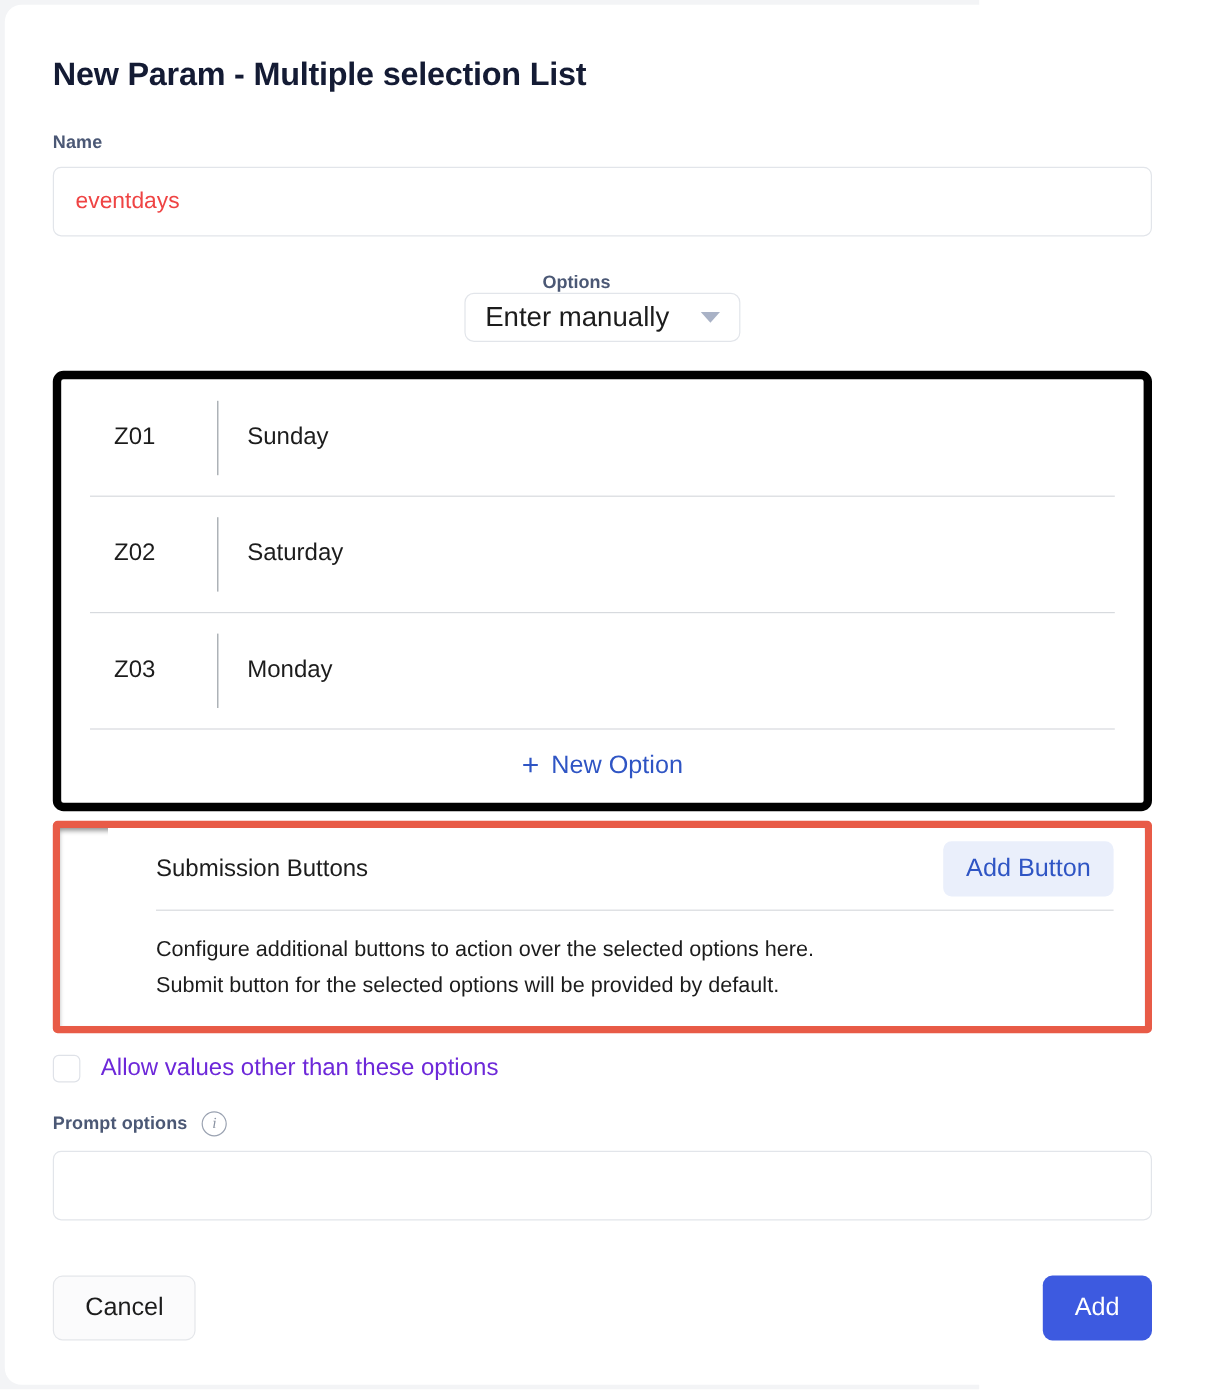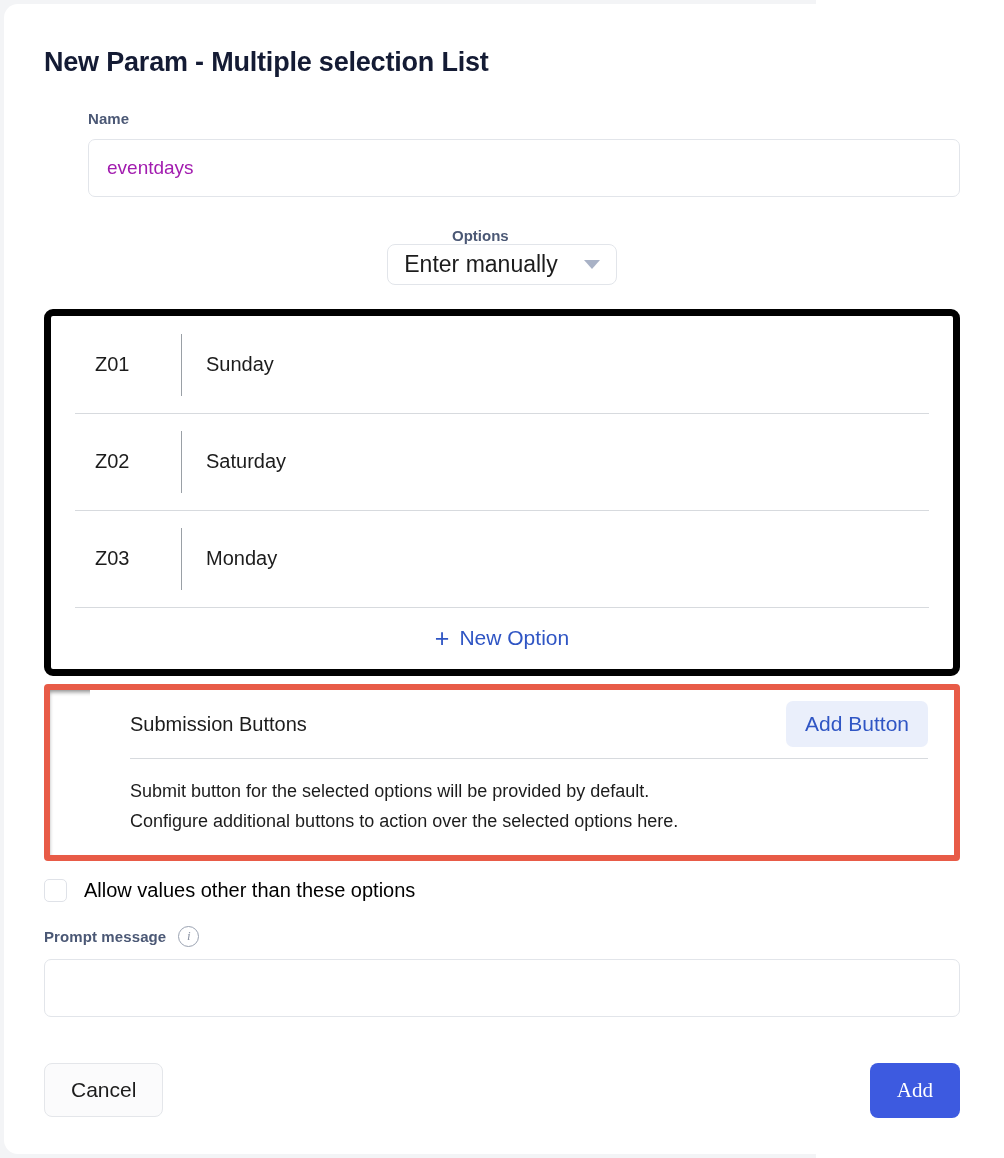--- a/index.html
+++ b/index.html
@@ -52,34 +52,33 @@
   
   .field-label {
     font-size: 15px;
     font-weight: bold;
     color: #4b5875;
     letter-spacing: 0.1px;
   }
 
   .name-block {
     margin-top: 32px;
-    margin-left: 44px;
   }
 
   .text-input {
     margin-top: 12px;
     width: 100%;
     height: 58px;
     box-sizing: border-box;
     border: 1px solid #e2e5ea;
     border-radius: 7px;
     background: #ffffff;
     font-family: "Liberation Sans", sans-serif;
     font-size: 19px;
-    color: #a21caf;
+    color: #ef4444;
     padding: 0 18px;
     outline: none;
   }
   .text-input::placeholder { color: #9aa2b1; }
 
   
   .options-row {
     display: flex;
     align-items: center;
     margin-top: 30px;
@@ -251,21 +250,21 @@
     height: 23px;
     border: 1px solid #dfe2e8;
     border-radius: 5px;
     background: #ffffff;
     box-sizing: border-box;
     flex: none;
     cursor: pointer;
   }
   .checkbox-text {
     font-size: 20px;
-    color: #000000;
+    color: #6d28d9;
   }
 
   
   .prompt-block { margin-top: 24px; }
   .prompt-label-row {
     display: flex;
     align-items: center;
     gap: 12px;
   }
   .info-icon {
@@ -300,21 +299,21 @@
     font-family: "Liberation Sans", sans-serif;
     font-size: 21px;
     padding: 14px 26px;
     cursor: pointer;
   }
   .btn-add {
     background: #3d5ae0;
     border: none;
     border-radius: 8px;
     color: #ffffff;
-    font-family: Liberation Serif, serif;
+    font-family: Liberation Sans, sans-serif;
     font-size: 21px;
     padding: 15px 27px;
     cursor: pointer;
   }
 </style>
 </head>
 <body>
 
 <div class="page-bg">
   <div class="dialog-card">
@@ -366,34 +365,34 @@
       </div>
 
       <div class="highlight-wrap">
         <div class="submission-card">
           <div class="submission-head">
             <span class="submission-title">Submission Buttons</span>
             <button class="add-button-pill">Add Button</button>
           </div>
           <div class="submission-divider"></div>
           <div class="submission-desc">
+            <div>Configure additional buttons to action over the selected options here.</div>
             <div>Submit button for the selected options will be provided by default.</div>
-            <div>Configure additional buttons to action over the selected options here.</div>
           </div>
         </div>
       </div>
 
       <div class="checkbox-row">
         <div class="checkbox-square"></div>
         <span class="checkbox-text">Allow values other than these options</span>
       </div>
 
       <div class="prompt-block">
         <div class="prompt-label-row">
-          <span class="field-label">Prompt message</span>
+          <span class="field-label">Prompt options</span>
           <span class="info-icon">i</span>
         </div>
         <input class="text-input" type="text" value="" style="">
       </div>
 
       <div class="footer-actions">
         <button class="btn-cancel">Cancel</button>
         <button class="btn-add">Add</button>
       </div>
 

